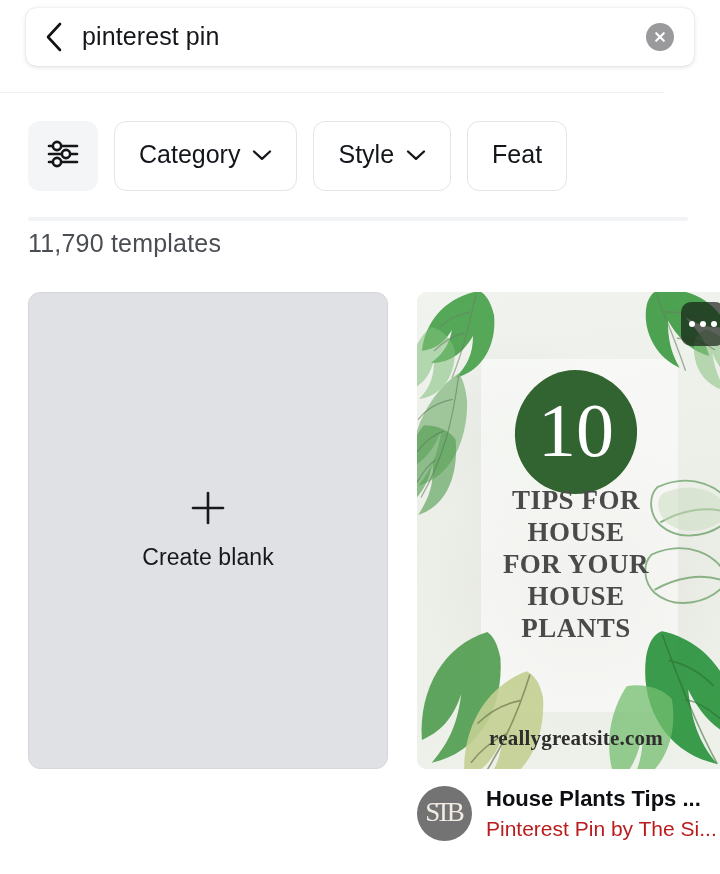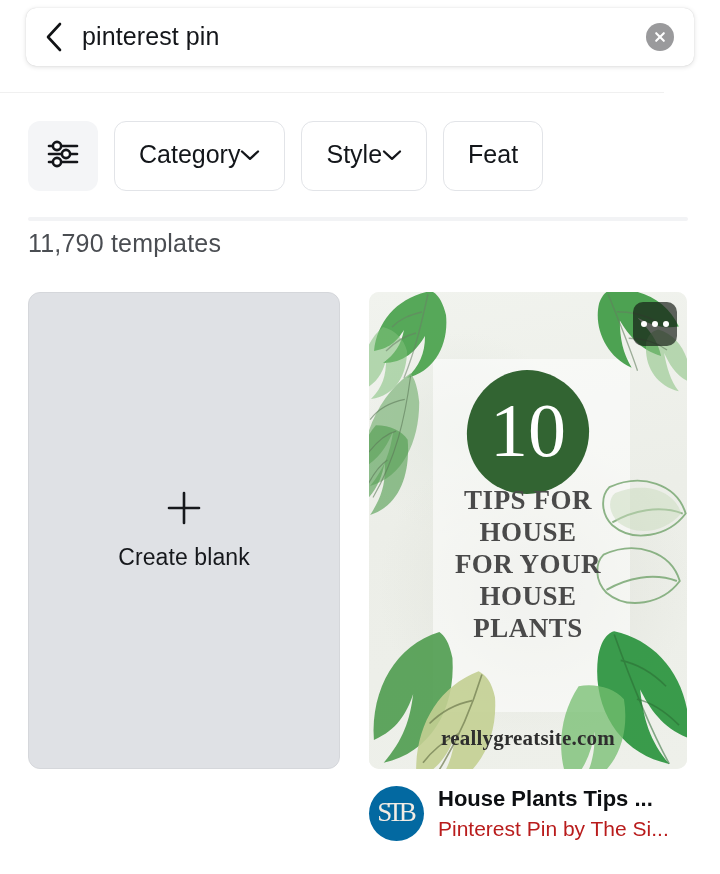--- a/index.html
+++ b/index.html
@@ -68,20 +68,21 @@
     display: flex; align-items: center; justify-content: center;
     cursor: pointer;
   }
   .chip {
     flex: 0 0 auto;
     height: 70px;
     background: #ffffff;
     border: 1px solid #e2e4e8;
     border-radius: 12px;
     display: flex; align-items: center; justify-content: space-between;
+    gap: 12px;
     padding: 0 24px;
     cursor: pointer;
   }
   .chip-label {
     font-size: 25px;
     color: #13161a;
     line-height: 1;
     padding-bottom: 3px;
     white-space: nowrap;
   }
@@ -105,21 +106,21 @@
 
   
   .grid {
     position: absolute; left: 28px; top: 292px;
     width: 700px;
     display: flex; gap: 29px;
   }
 
   
   .create-card {
-    width: 312px; height: 477px;
+    width: 360px; height: 477px;
     background: #dfe1e5;
     border: 1px solid #d5d7db;
     border-radius: 12px;
     display: flex; flex-direction: column;
     align-items: center; justify-content: center;
     gap: 14px;
     cursor: pointer;
     flex: 0 0 auto;
   }
   .create-label {
@@ -204,21 +205,21 @@
 
   
   .tpl-meta {
     display: flex; align-items: center; gap: 14px;
     margin-top: 16px;
     width: 318px;
   }
   .avatar {
     flex: 0 0 auto;
     width: 55px; height: 55px; border-radius: 50%;
-    background: #0369a1;
+    background: #737373;
     position: relative; overflow: hidden;
     display: flex; align-items: center; justify-content: center;
   }
   .avatar-mono {
     font-family: "Liberation Serif", serif;
     color: #f2ece4;
     font-size: 27px;
     letter-spacing: -5px;
     line-height: 1;
     padding-bottom: 2px;

